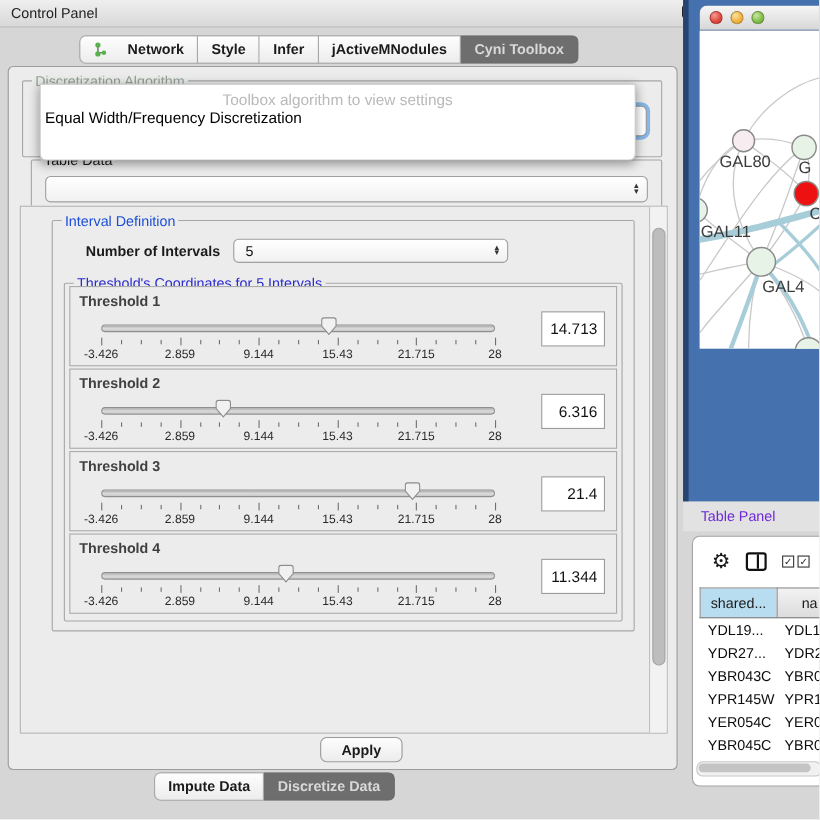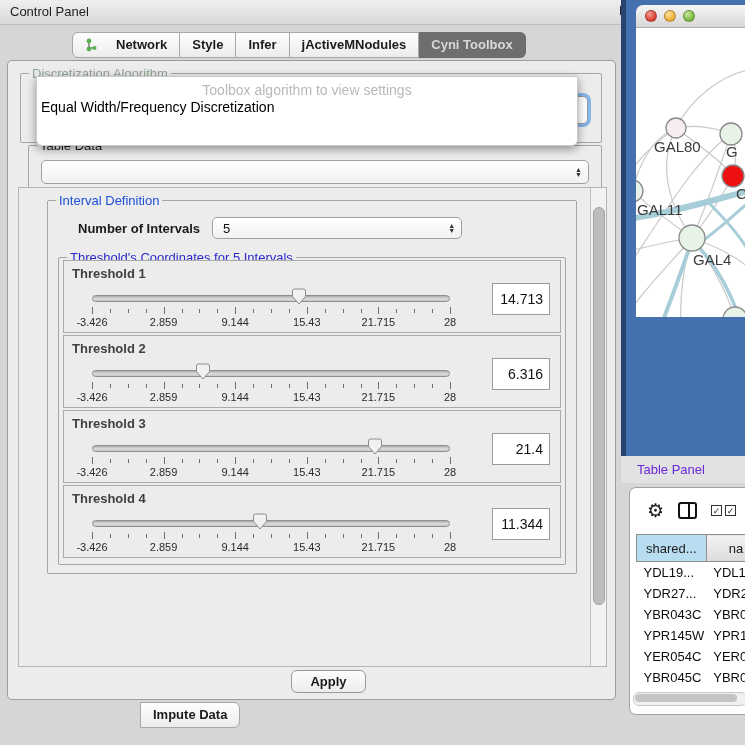--- a/index.html
+++ b/index.html
@@ -375,20 +375,23 @@
     </div>
 
     <div class="apply-row">
       <button class="apply-btn">Apply</button>
     </div>
   </div>
 
   <div class="tabbar bottom" id="bottom-tabs">
       <div class="tab">
         <span>Impute Data</span>
+      </div>
+      <div class="tab sel">
+        <span>Discretize Data</span>
       </div>
     </div>
 
   <div class="net-frame">
     <div class="net-window">
       <div class="net-titlebar">
         <span class="light red"></span>
         <span class="light yellow"></span>
         <span class="light green"></span>
       </div>

